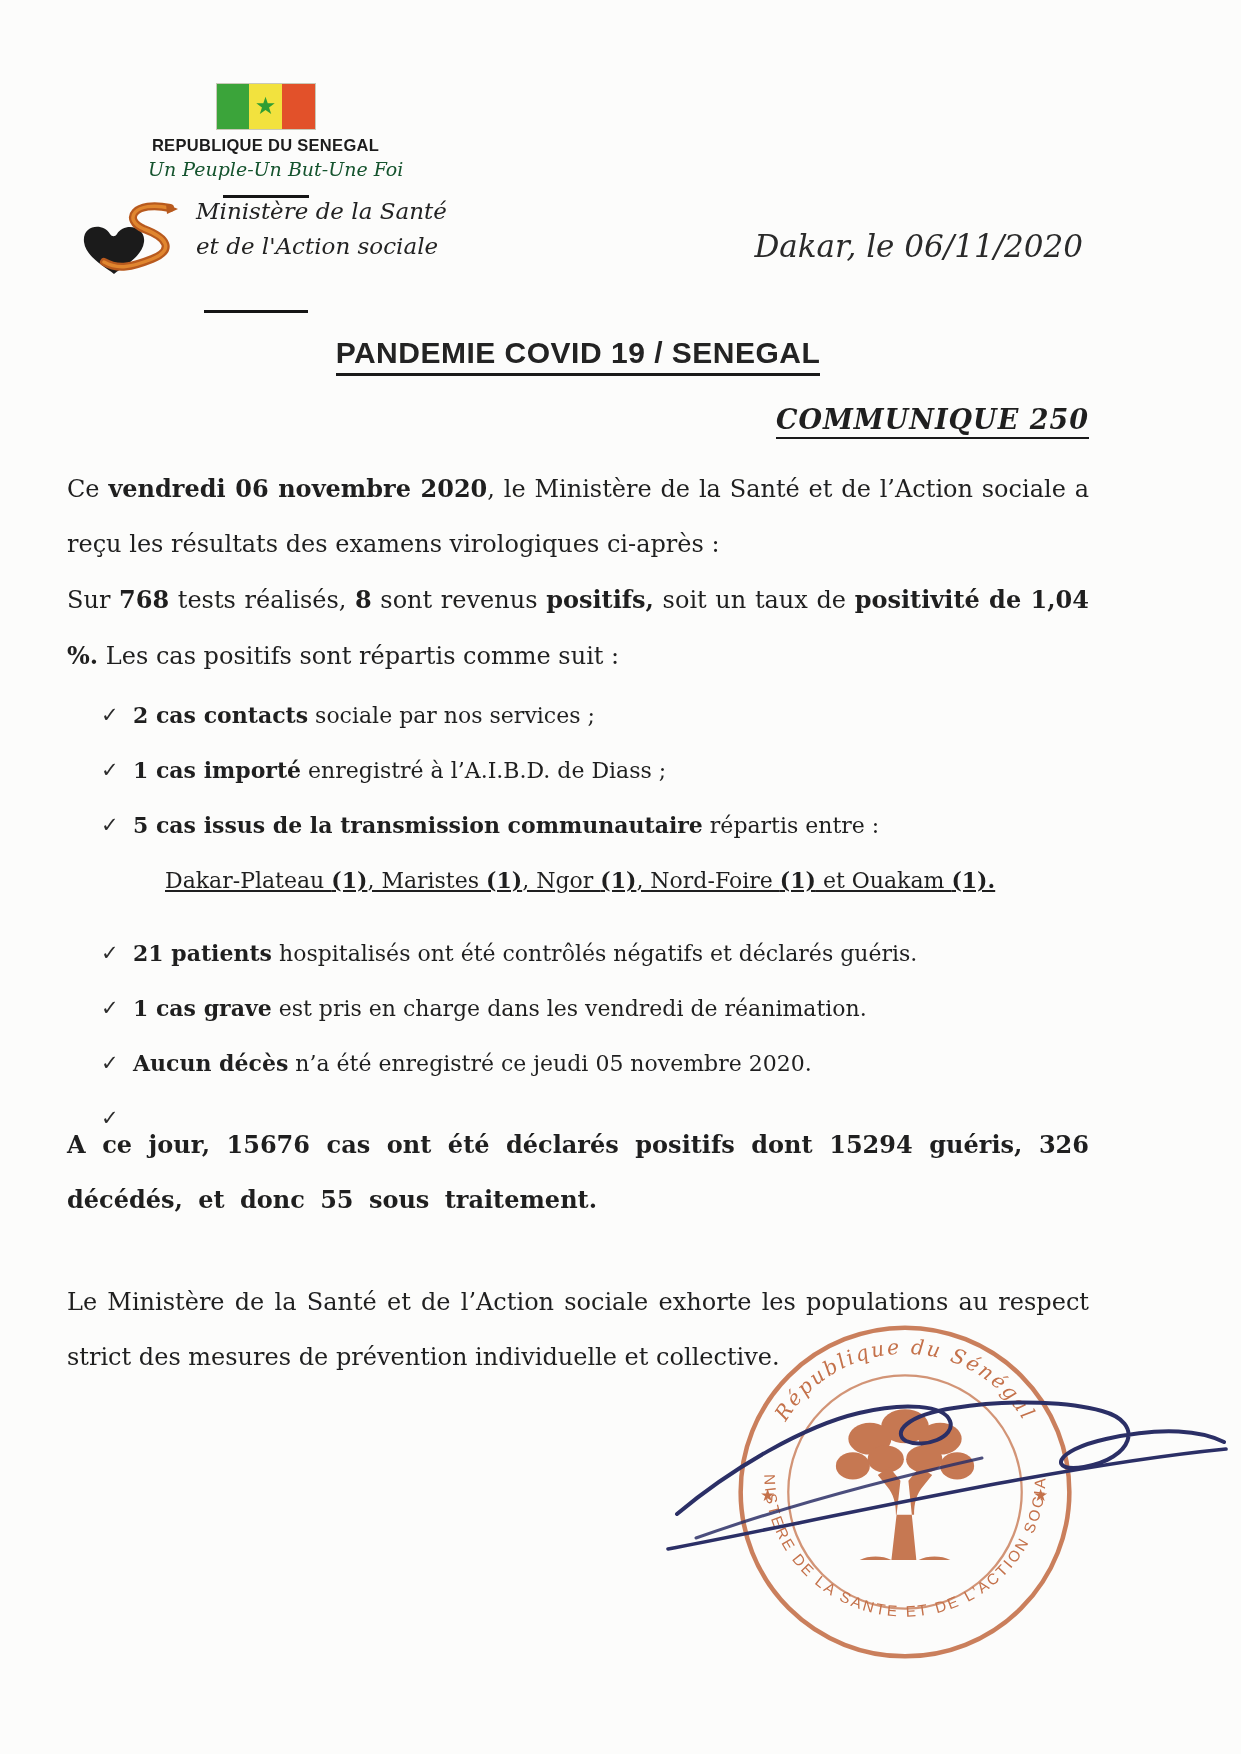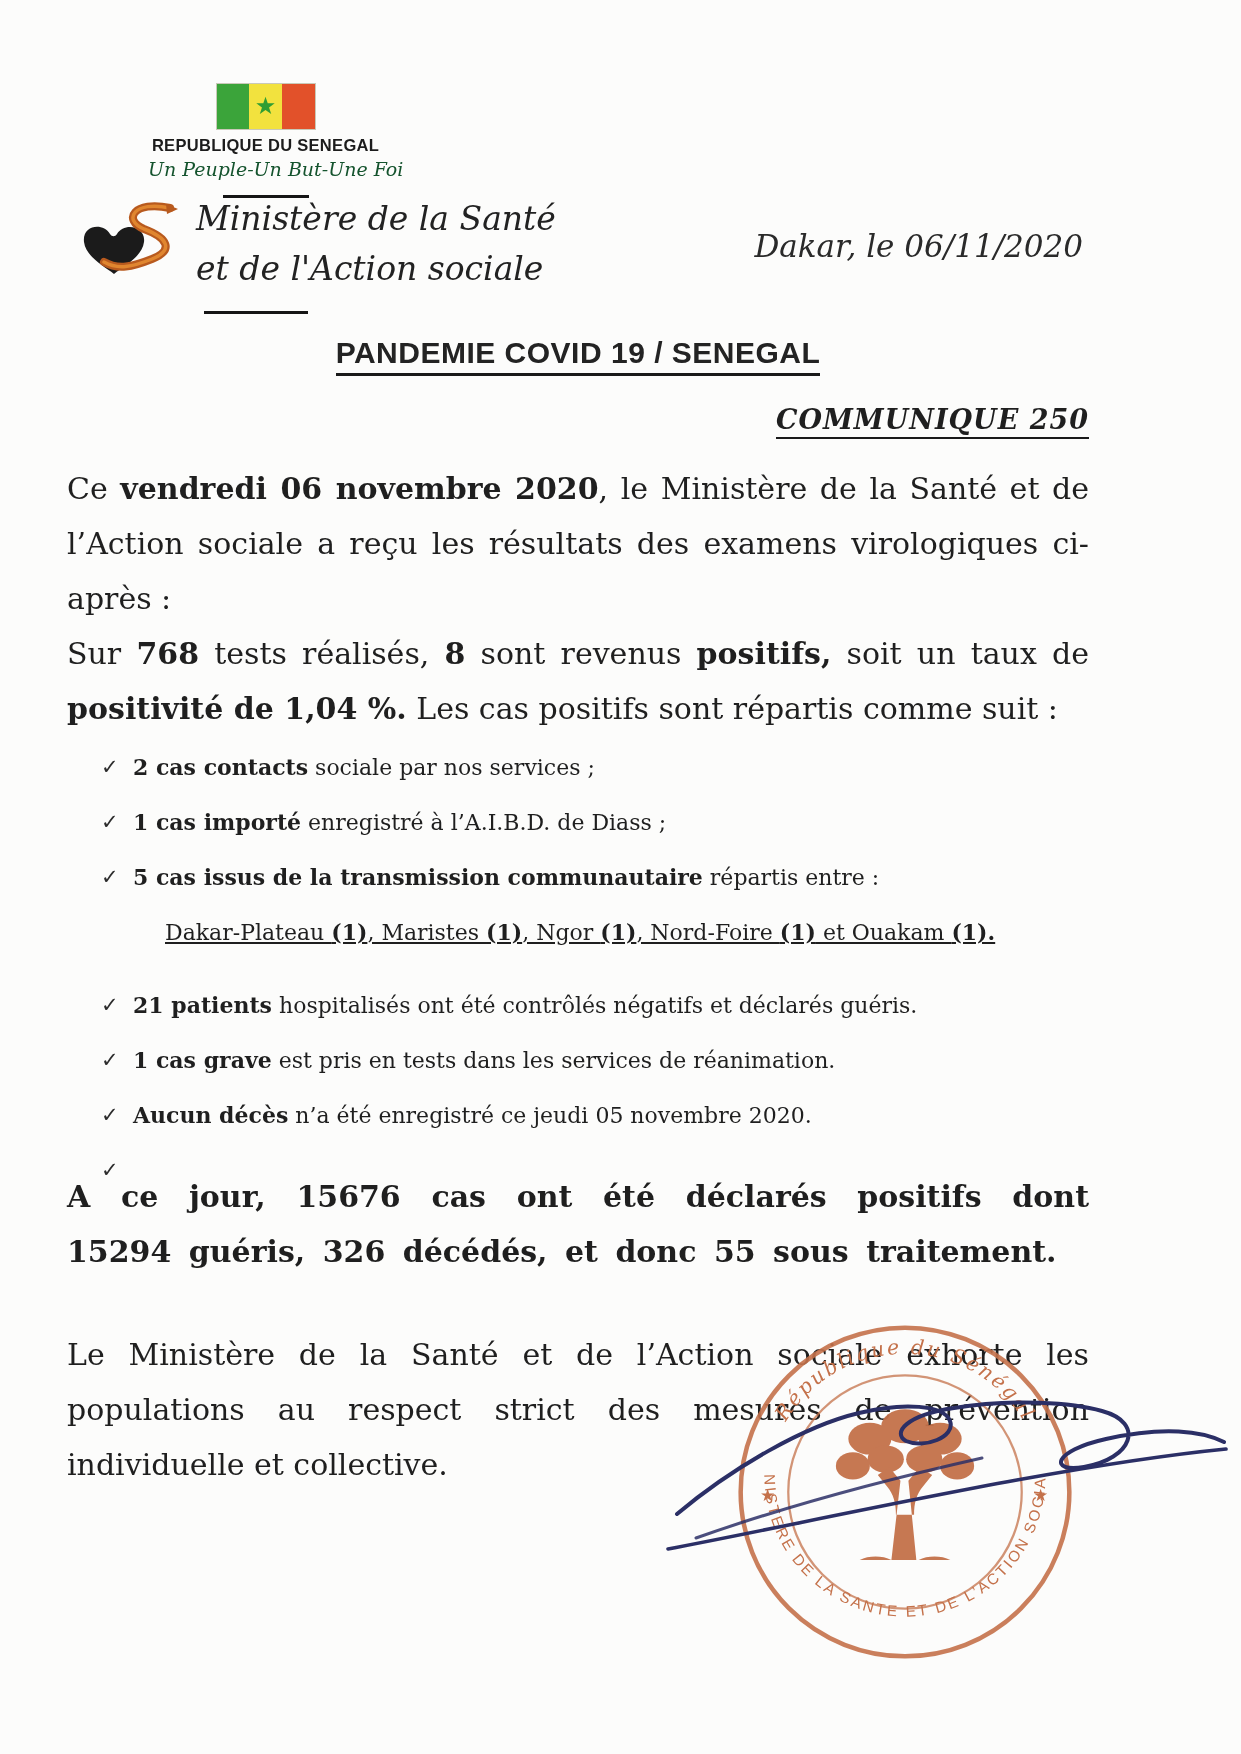--- a/index.html
+++ b/index.html
@@ -16,32 +16,32 @@
   .band.green{background:#3BA43A;}
   .band.yellow{background:#F2E23E; display:flex; align-items:center; justify-content:center;}
   .band.red{background:#E2512A;}
   .flag-star{color:#2f9e33; font-size:24px; line-height:1; transform:translateY(-1px);}
   .republic{font-family:"Liberation Sans",sans-serif; font-weight:bold; font-size:16.5px; letter-spacing:.3px; margin-top:7px; white-space:nowrap; color:#1c1c1c;}
   .motto{font-style:italic; font-size:19px; margin-top:3px; white-space:nowrap; color:#14532d;}
   .rule-a{border-top:3px solid #151515; width:86px; margin:15px auto 0;}
   
   .ministry-block{position:absolute; left:74px; top:194px;}
   .ministry-inner{display:flex; align-items:flex-start; gap:10px;}
-  .ministry-text{font-style:italic; font-size:33px; line-height:1.5; white-space:nowrap; color:#222;}
+  .ministry-text{font-style:italic; font-size:23px; line-height:1.5; white-space:nowrap; color:#222;}
   .rule-b{border-top:3px solid #151515; width:104px; margin:18px 0 0 130px;}
   .mlogo{margin-top:6px;}
   
   .dateline{position:absolute; top:228px; right:158px; font-style:italic; font-size:31px; white-space:nowrap; color:#2a2a2a;}
   
   .main{position:absolute; top:336px; left:0; right:0; padding:0 152px 0 67px;}
   .title-wrap{text-align:center;}
   .title{display:inline-block; font-family:"Liberation Sans",sans-serif; font-weight:bold; font-size:30px; letter-spacing:.5px; border-bottom:3px solid #1a1a1a; padding-bottom:3px; color:#232323;}
   .subtitle-wrap{text-align:right; margin-top:28px;}
   .subtitle{display:inline-block; font-weight:bold; font-style:italic; font-size:27px; letter-spacing:1px; border-bottom:2.5px solid #1a1a1a; padding-bottom:2px;}
-  .para{font-size:30px; line-height:55px; text-align:justify; margin:0;}
+  .para{font-size:24px; line-height:55px; text-align:justify; margin:0;}
   .para.intro{margin-top:22px;}
   b{font-weight:bold;}
   .bullets{list-style:none; margin:4px 0 0; padding:0 0 0 34px;}
   .bullets li{font-size:22px; line-height:55px; position:relative; padding-left:32px; text-align:justify;}
   .bullets li.group2{margin-top:18px;}
   .check{position:absolute; left:0; top:0; font-size:21px; color:#2c2c2c;}
   .subline{padding-left:32px; font-size:22px; line-height:55px;text-decoration:underline;}
   .summary{font-weight:bold; margin-top:26px; word-spacing:7px;}
   .closing{margin-top:48px;}
   
@@ -108,21 +108,21 @@
         <span class="check">✓</span>
         <span><b>5 cas issus de la transmission communautaire</b><span> répartis entre :</span></span>
         <div class="subline"><span>Dakar-Plateau </span><b>(1)</b><span>, Maristes </span><b>(1)</b><span>, Ngor </span><b>(1)</b><span>, Nord-Foire </span><b>(1)</b><span> et Ouakam </span><b>(1).</b></div>
       </li>
       <li class="group2">
         <span class="check">✓</span>
         <span><b>21 patients</b><span> hospitalisés ont été contrôlés négatifs et déclarés guéris.</span></span>
       </li>
       <li>
         <span class="check">✓</span>
-        <span><b>1 cas grave</b><span> est pris en tests dans les services de réanimation.</span></span>
+        <span><b>1 cas grave</b><span> est pris en charge dans les vendredi de réanimation.</span></span>
       </li>
       <li>
         <span class="check">✓</span>
         <span><b>Aucun décès</b><span> n’a été enregistré ce jeudi 05 novembre 2020.</span></span>
       </li>
       <li>
         <span class="check">✓</span>
       </li>
     </ul>
 

